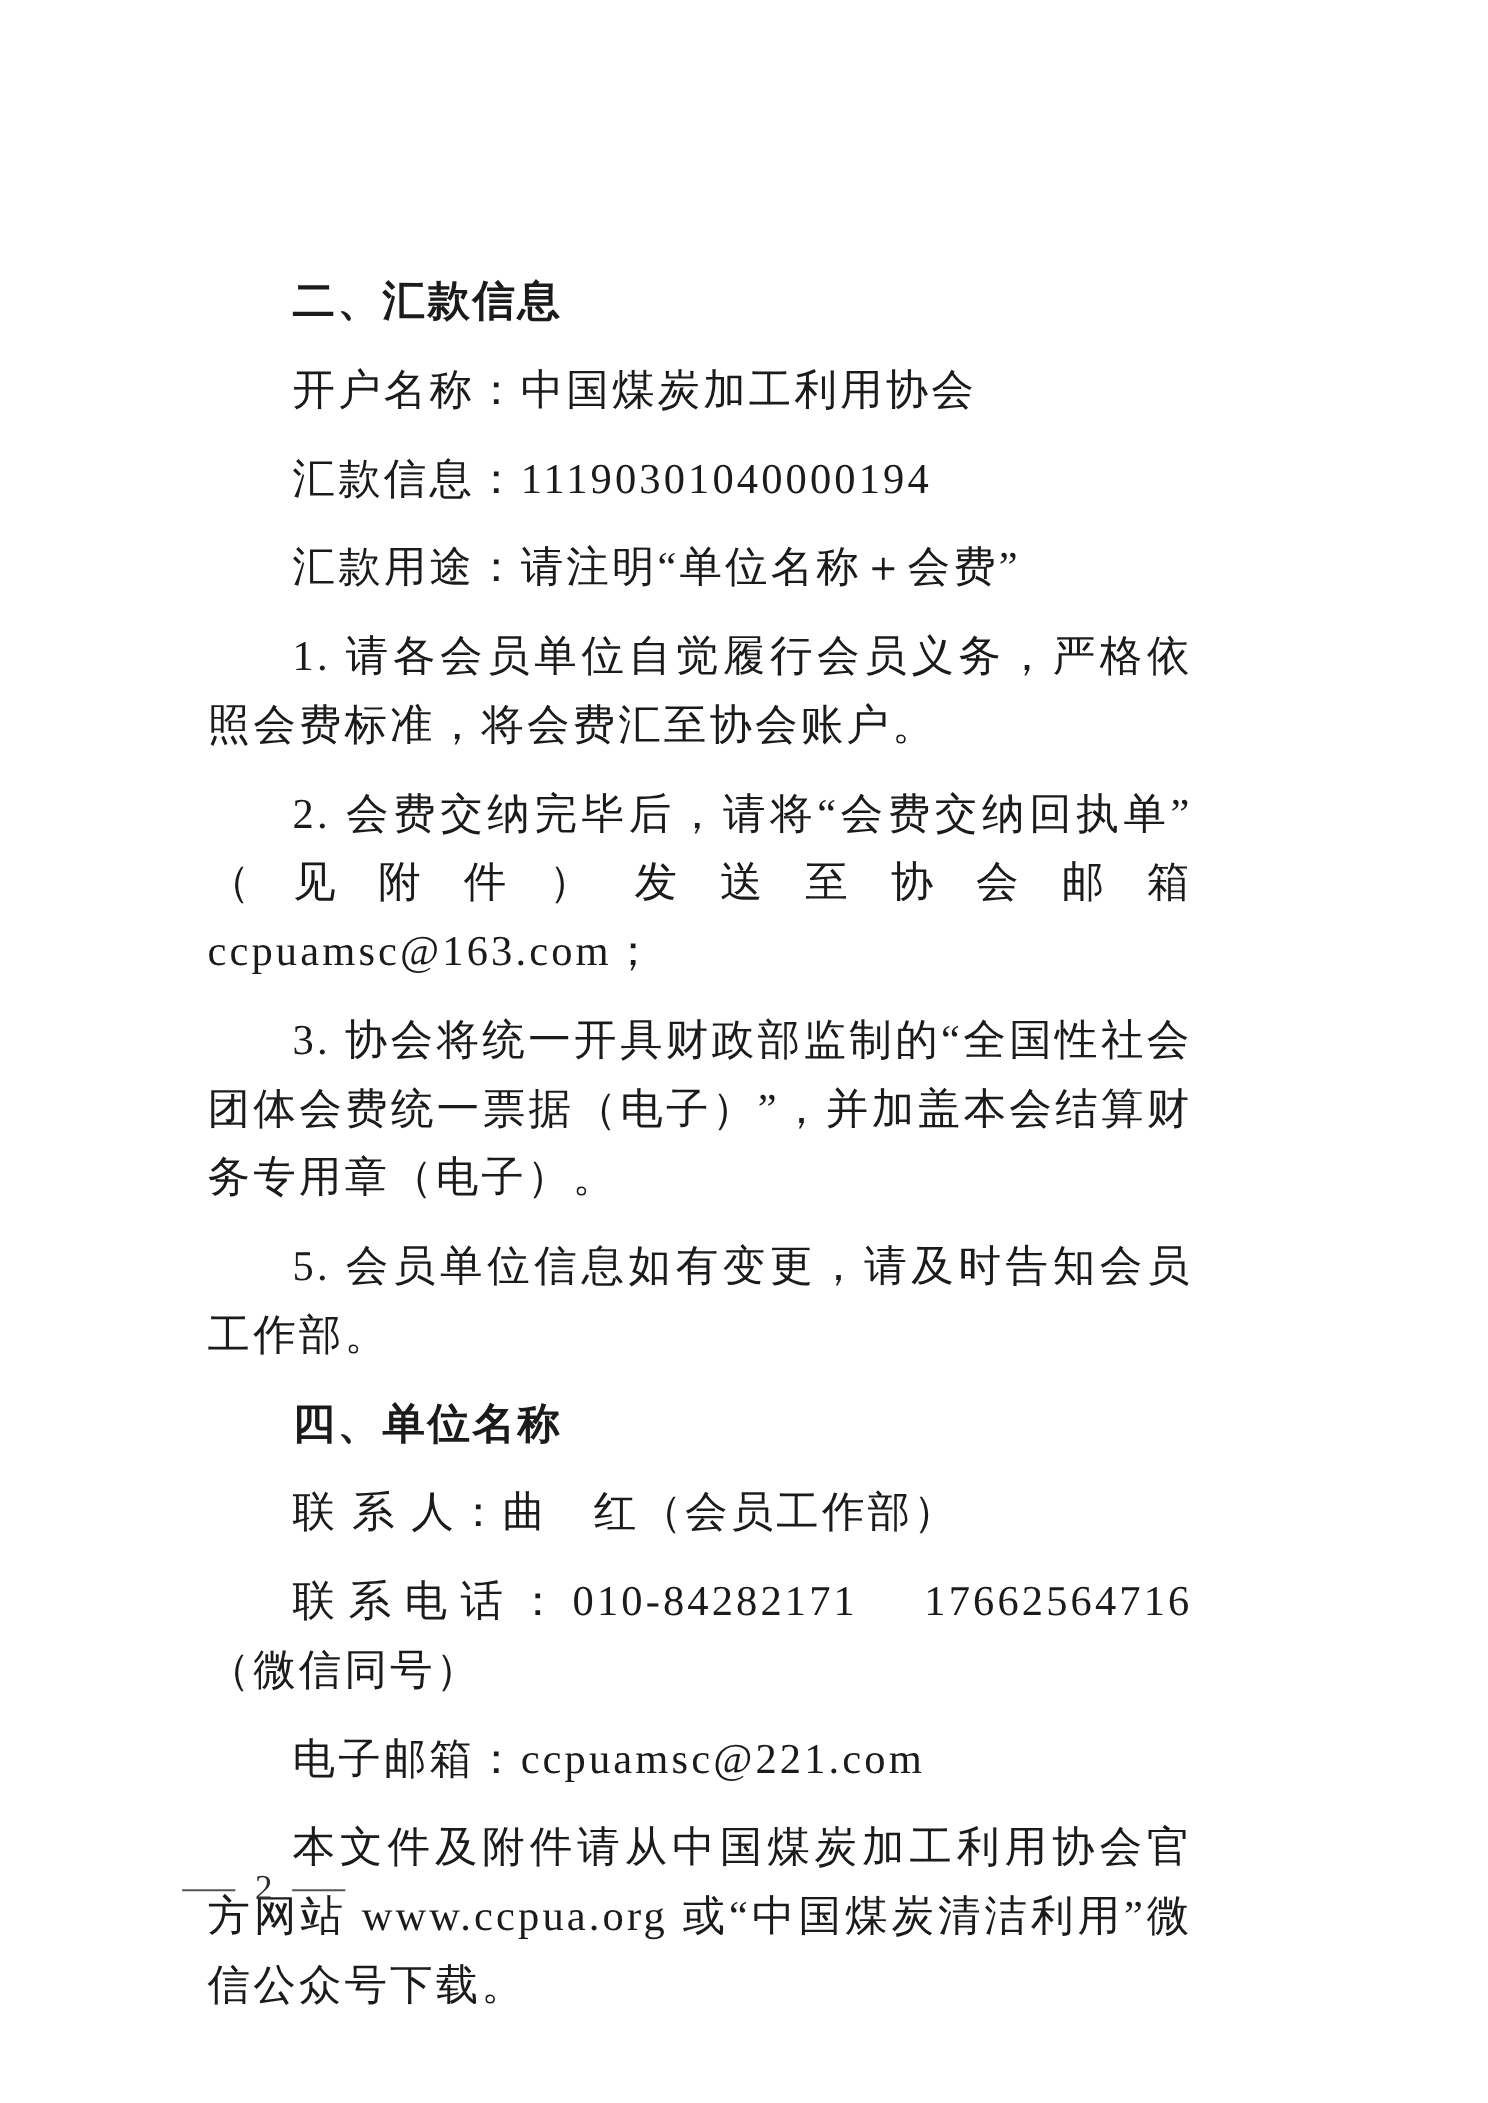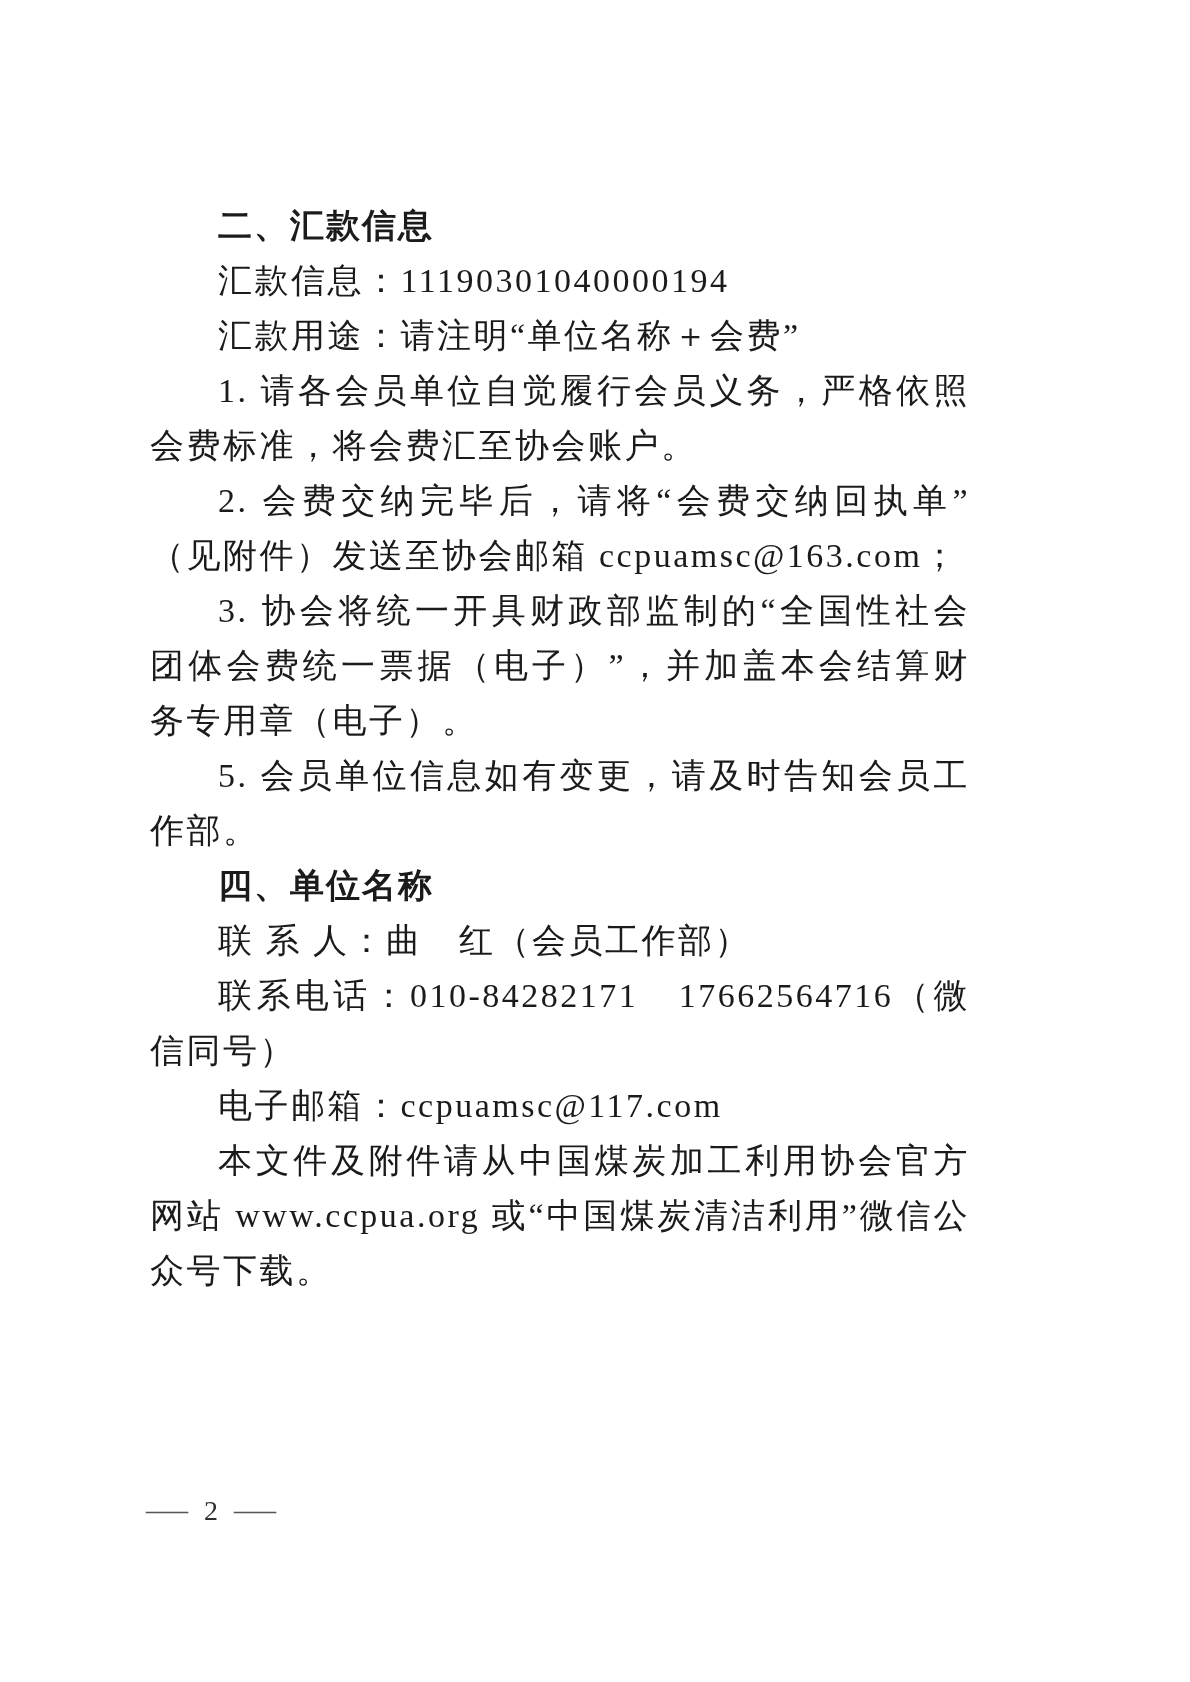--- a/index.html
+++ b/index.html
@@ -16,21 +16,21 @@
     color: #1b1b1b;
     overflow: hidden;
   }
   .content {
     position: absolute;
     top: 198px;
     left: 150px;
     width: 820px;
   }
   .block {
-    margin: 0;
+    margin: 16px;
     font-size: 34px;
     line-height: 55px;
     text-indent: 2em;
     text-align: justify;
     letter-spacing: 2.5px;
     font-family: "Liberation Serif", "DejaVu Serif", serif;
     word-break: break-word;
   }
   .block.heading {
     font-family: "Liberation Sans", "DejaVu Sans", sans-serif;
@@ -58,30 +58,31 @@
     font-size: 28px;
   }
 </style>
 </head>
 <body>
 
 <div class="page">
 
   <div class="content" id="content">
       <p class="block heading">二、汇款信息</p>
+      <p class="block detail">开户名称：中国煤炭加工利用协会</p>
       <p class="block detail">汇款信息：11190301040000194</p>
       <p class="block detail">汇款用途：请注明“单位名称＋会费”</p>
       <p class="block paragraph">1. 请各会员单位自觉履行会员义务，严格依照会费标准，将会费汇至协会账户。</p>
       <p class="block paragraph">2. 会费交纳完毕后，请将“会费交纳回执单”（见附件）发送至协会邮箱 ccpuamsc@163.com；</p>
       <p class="block paragraph">3. 协会将统一开具财政部监制的“全国性社会团体会费统一票据（电子）”，并加盖本会结算财务专用章（电子）。</p>
       <p class="block paragraph">5. 会员单位信息如有变更，请及时告知会员工作部。</p>
       <p class="block heading">四、单位名称</p>
       <p class="block detail">联 系 人：曲　红（会员工作部）</p>
       <p class="block detail">联系电话：010-84282171　17662564716（微信同号）</p>
-      <p class="block detail">电子邮箱：ccpuamsc@117.com</p>
+      <p class="block detail">电子邮箱：ccpuamsc@221.com</p>
       <p class="block paragraph">本文件及附件请从中国煤炭加工利用协会官方网站 www.ccpua.org 或“中国煤炭清洁利用”微信公众号下载。</p>
     </div>
 
   <div class="footer">
     <span class="dash">—</span><span class="num">2</span><span class="dash">—</span>
   </div>
 
 </div>
 
 </body></html>

